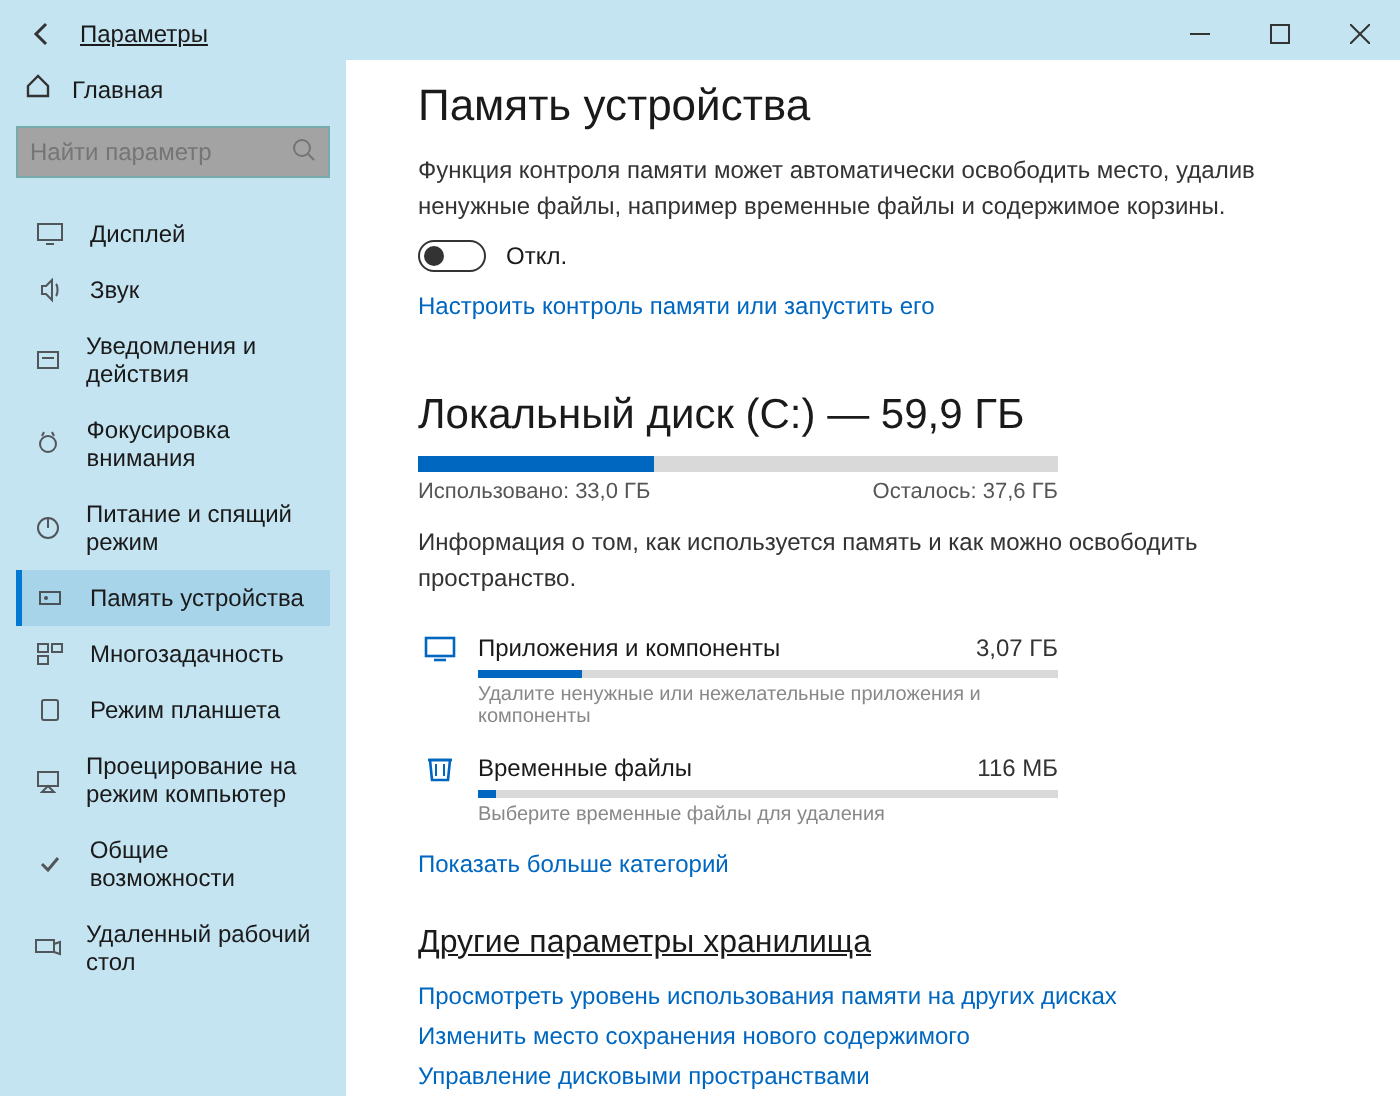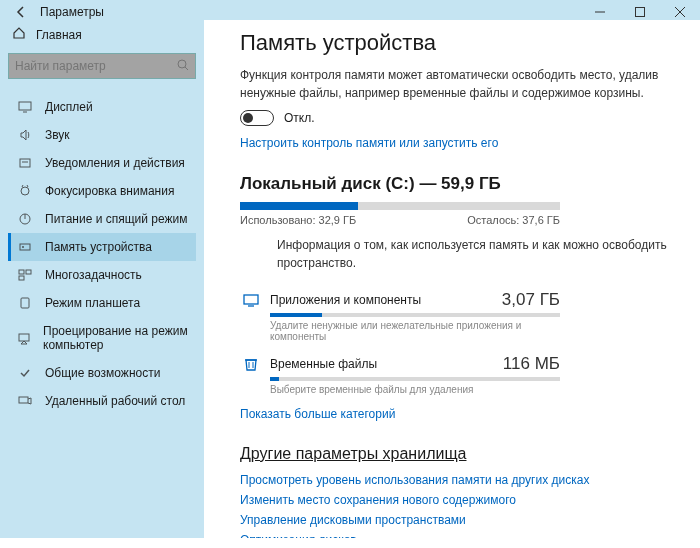--- a/index.html
+++ b/index.html
@@ -1,49 +1,49 @@
 <!DOCTYPE html>
 <html><head>
 <meta charset="utf-8">
 <style>
   * { box-sizing: border-box; margin: 0; padding: 0; font-family: "Segoe UI", Arial, sans-serif; }
   body { width: 700px; height: 548px; background: #fff; overflow: hidden; font-size: 12px; color: #1a1a1a; }
-  .titlebar { height: 20px; display: flex; align-items: center; padding: 4px 0 0 10px; background: #c5e4f2; }
+  .titlebar { height: 30px; display: flex; align-items: center; padding: 4px 0 0 10px; background: #c5e4f2; text-decoration: underline; }
   .titlebar .back { width: 22px; height: 22px; display: flex; align-items: center; justify-content: center; margin-right: 8px; }
   .titlebar .title { flex: 1; font-size: 12px; }
   .winbtns { display: flex; }
   .winbtn { width: 40px; height: 30px; display: flex; align-items: center; justify-content: center; }
   .main { display: flex; height: calc(100% - 30px); }
-  .sidebar { width: 204px; background: #c5e4f2; padding: 0 8px 16px 8px; overflow: hidden; }
+  .sidebar { width: 173px; background: #c5e4f2; padding: 0 8px 16px 8px; overflow: hidden; }
   .home-row { display: flex; align-items: center; padding: 6px 4px 10px 4px; gap: 10px; }
   .search { position: relative; margin-bottom: 14px; }
   .search input { width: 100%; height: 26px; border: 1px solid #7aa; background: #a3a3a3; padding: 0 26px 0 6px; font-size: 12px; outline: none; }
   .search .sicon { position: absolute; right: 6px; top: 5px; opacity: .6; }
   .section-label { font-weight: 600; font-size: 12px; padding: 4px 4px 10px 4px; }
   .navlist { display: flex; flex-direction: column; gap: 0; }
   .navitem { display: flex; align-items: center; gap: 12px; padding: 7px 6px; font-size: 12px; cursor: default; border-left: 3px solid transparent; }
   .navitem.sel { background: #a7d4e8; border-left: 3px solid #0078d4; }
   .navitem .icon { width: 16px; display: flex; justify-content: center; opacity: .8; }
   .content { flex: 1; padding: 10px 18px 10px 36px; overflow-y: auto; }
   h1 { font-weight: 400; font-size: 22px; margin-bottom: 10px; }
   .desc { font-size: 12px; color: #333; line-height: 1.5; max-width: 430px; margin-bottom: 8px; }
   .toggle-row { display: flex; align-items: center; gap: 10px; margin-bottom: 10px; }
   .toggle { width: 34px; height: 16px; border: 1px solid #333; border-radius: 10px; position: relative; background: #fff; }
   .toggle::after { content: ""; width: 10px; height: 10px; background: #333; border-radius: 50%; position: absolute; left: 2px; top: 2px; }
   .link { color: #0067c0; font-size: 12px; display: block; margin: 6px 0; cursor: default; }
-  .disk-title { font-size: 17px; font-weight: 700; margin-top: 24px; margin-bottom: 8px; }
+  .disk-title { font-size: 21px; font-weight: 400; margin-top: 36px; margin-bottom: 8px; }
   .bar { width: 320px; height: 8px; background: #d9d9d9; position: relative; margin-bottom: 4px; }
   .bar .fill { position: absolute; left: 0; top: 0; bottom: 0; background: #0067c0; }
   .usage-row { width: 320px; display: flex; justify-content: space-between; font-size: 11px; color: #555; margin-bottom: 10px; }
-  .subdesc { font-size: 12px; color: #333; max-width: 400px; line-height: 1.5; margin-bottom: 18px; margin-left: 37px; }
+  .subdesc { font-size: 12px; color: #333; max-width: 400px; line-height: 1.5; margin-bottom: 18px; }
   .cat { width: 320px; margin-bottom: 12px; }
   .cat-head { display: flex; align-items: center; }
   .cat-head .ci { width: 22px; display: flex; justify-content: center; }
   .cat-head .ct { flex: 1; font-size: 12px; padding-left: 8px; }
-  .cat-head .cv { font-size: 17px; color: #333; }
+  .cat-head .cv { font-size: 12px; color: #333; }
   .cat .minibar { margin-left: 30px; height: 4px; background: #d9d9d9; position: relative; margin-top: 3px; }
   .cat .minibar .mf { position: absolute; left: 0; top: 0; bottom: 0; background: #0067c0; }
   .cat .hint { margin-left: 30px; font-size: 10px; color: #888; margin-top: 3px; }
   h2 { font-weight: 400; font-size: 16px; margin-top: 24px; margin-bottom: 10px; text-decoration: underline; }
 </style>
 </head>
 <body>
 
 <div class="titlebar">
   <div class="back">
@@ -196,21 +196,21 @@
       <div class="toggle"></div>
       <span>Откл.</span>
     </div>
     <a class="link">Настроить контроль памяти или запустить его</a>
 
     <div class="disk-title">Локальный диск (C:) — 59,9 ГБ</div>
     <div class="bar">
         <div class="fill" id="diskfill" style="width: 37%;"></div>
       </div>
     <div class="usage-row">
-      <span>Использовано: 32,9 ГБ</span>
+      <span>Использовано: 33,0 ГБ</span>
       <span>Осталось: 37,6 ГБ</span>
     </div>
     <div class="subdesc">Информация о том, как используется память и как можно освободить пространство.</div>
 
     <div id="cats">
         <div class="cat">
           <div class="cat-head">
             <span class="ci">
               <svg width="16" height="16" viewBox="0 0 16 16">
                 <rect x="1" y="3" width="14" height="9" stroke="#0067c0" fill="none" stroke-width="1.3"></rect>

